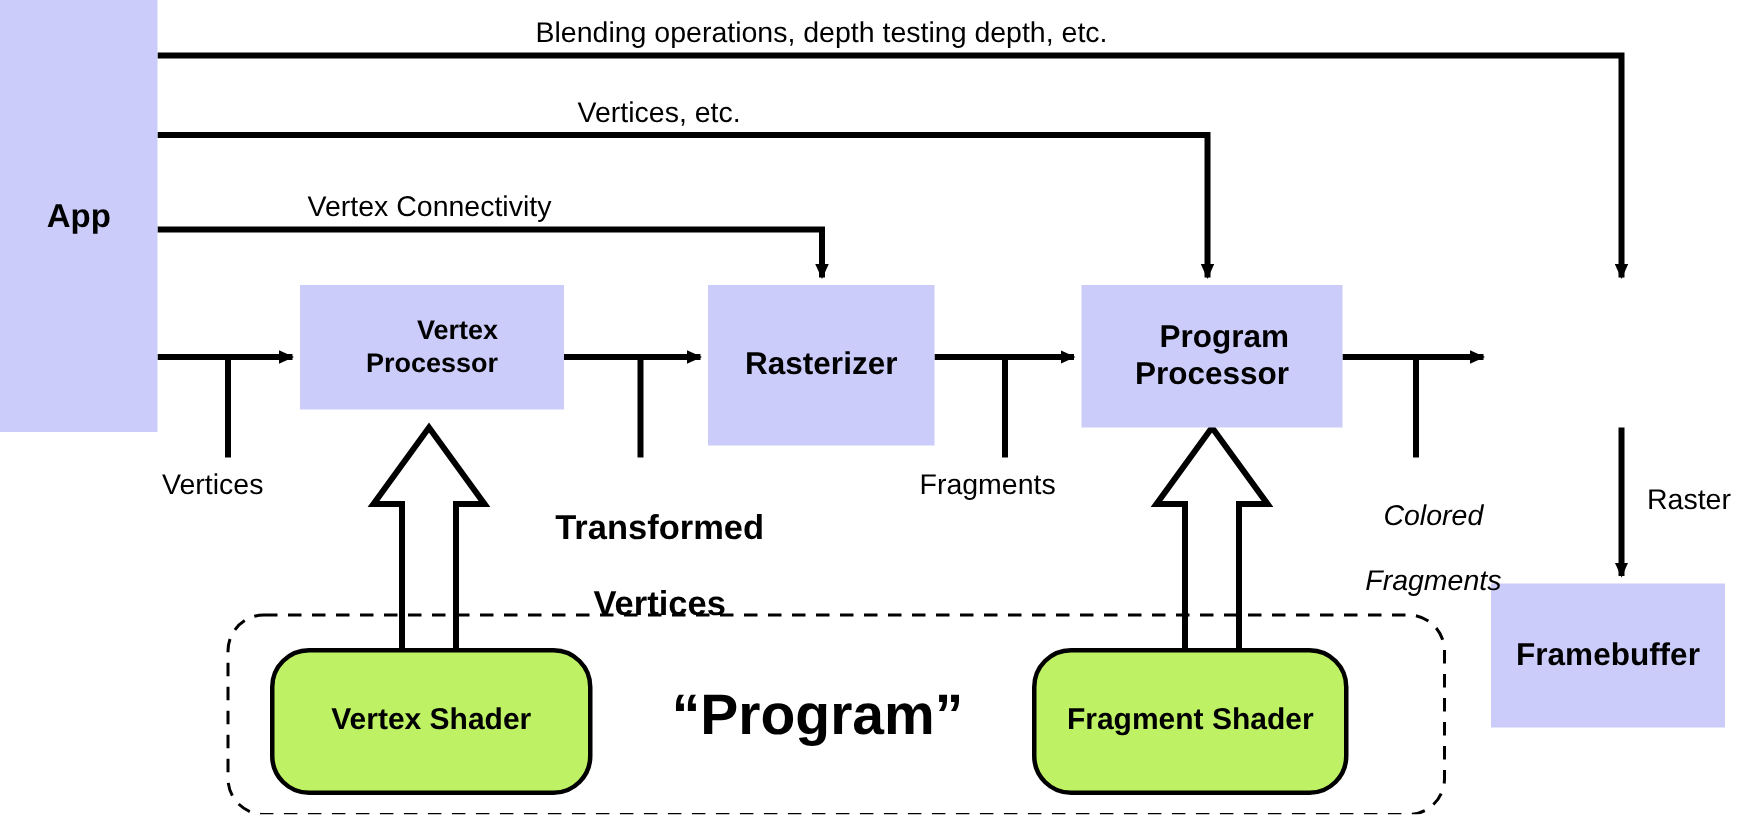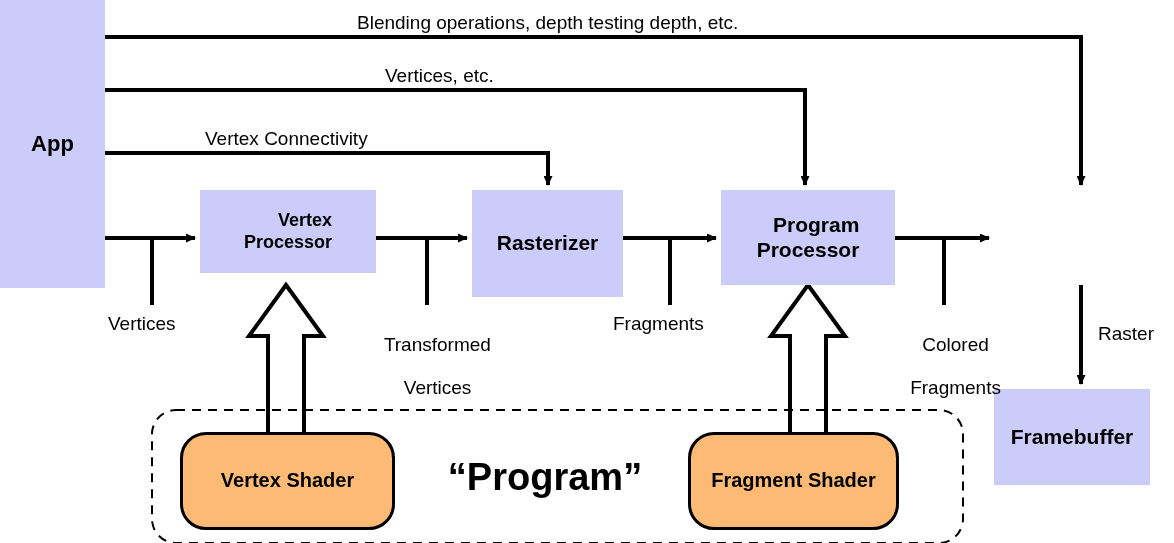--- a/index.html
+++ b/index.html
@@ -16,21 +16,21 @@
     position:absolute;
     box-sizing:border-box;
     display:flex;align-items:center;justify-content:center;
     text-align:right;
     font-weight:bold;
     color:#000;
     line-height:1.18;
   }
   .blue{background:#ccccfa;}
   .green{
-    background:#fdba74;
+    background:#bef264;
     border:3px solid #000;
     border-radius:26px;
   }
 
   .lbl{
     position:absolute;
     color:#000;
     font-weight:normal;
     line-height:1.12;
     white-space:pre;
@@ -138,27 +138,27 @@
   <div id="program-label" style="left:430px;top:456px;width:230px;text-align:center;font-size:38px;">“Program”</div>
 
   <div class="lbl" style="left:357px;top:12px;font-size:19px;">Blending operations, depth testing depth, etc.</div>
 
   <div class="lbl" style="left:385px;top:65px;font-size:19px;">Vertices, etc.</div>
 
   <div class="lbl" style="left:205px;top:128px;font-size:19px;">Vertex Connectivity</div>
 
   <div class="lbl" style="left:108px;top:313px;font-size:19px;">Vertices</div>
 
-  <div class="lbl ctr" style="left:327px;top:313px;width:200px;font-size:19px;">
+  <div class="lbl ctr" style="left:327px;top:313px;width:200px;font-size:23px;font-weight:bold;">
     <span>Transformed</span><br>
     <span>Vertices</span>
   </div>
 
   <div class="lbl" style="left:613px;top:313px;font-size:19px;">Fragments</div>
 
-  <div class="lbl ctr" style="left:865px;top:313px;width:160px;font-size:19px;">
+  <div class="lbl ctr" style="left:865px;top:313px;width:160px;font-size:19px;font-style:italic;">
     <span>Colored</span><br>
     <span>Fragments</span>
   </div>
 
   <div class="lbl" style="left:1098px;top:323px;font-size:19px;">Raster</div>
 
 </div>
 
 </body></html>

